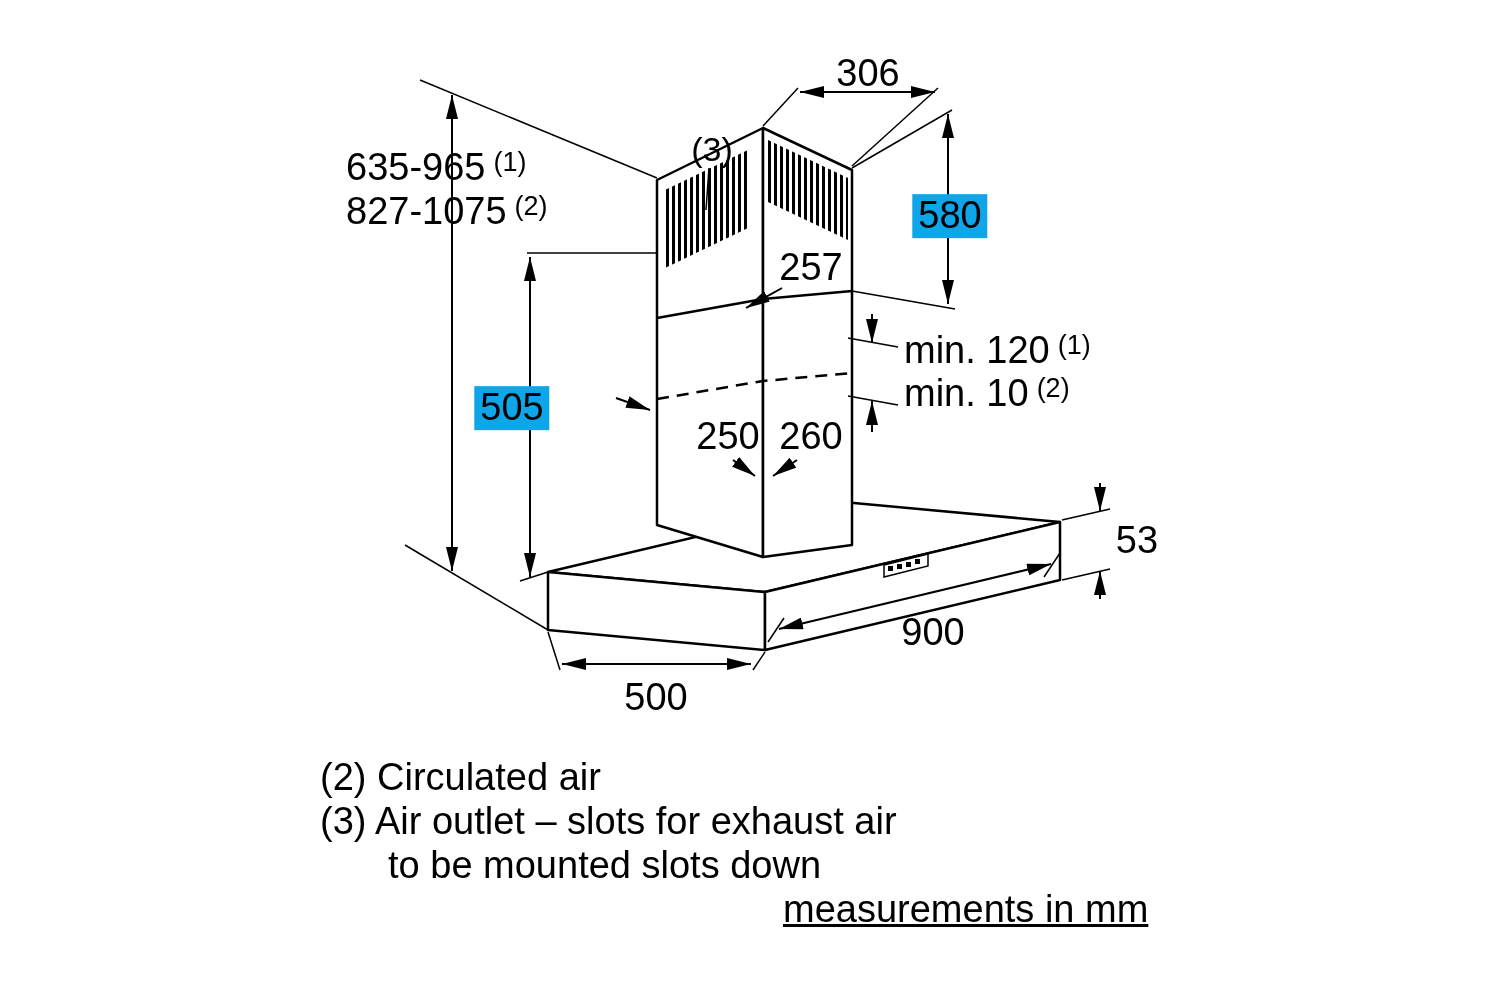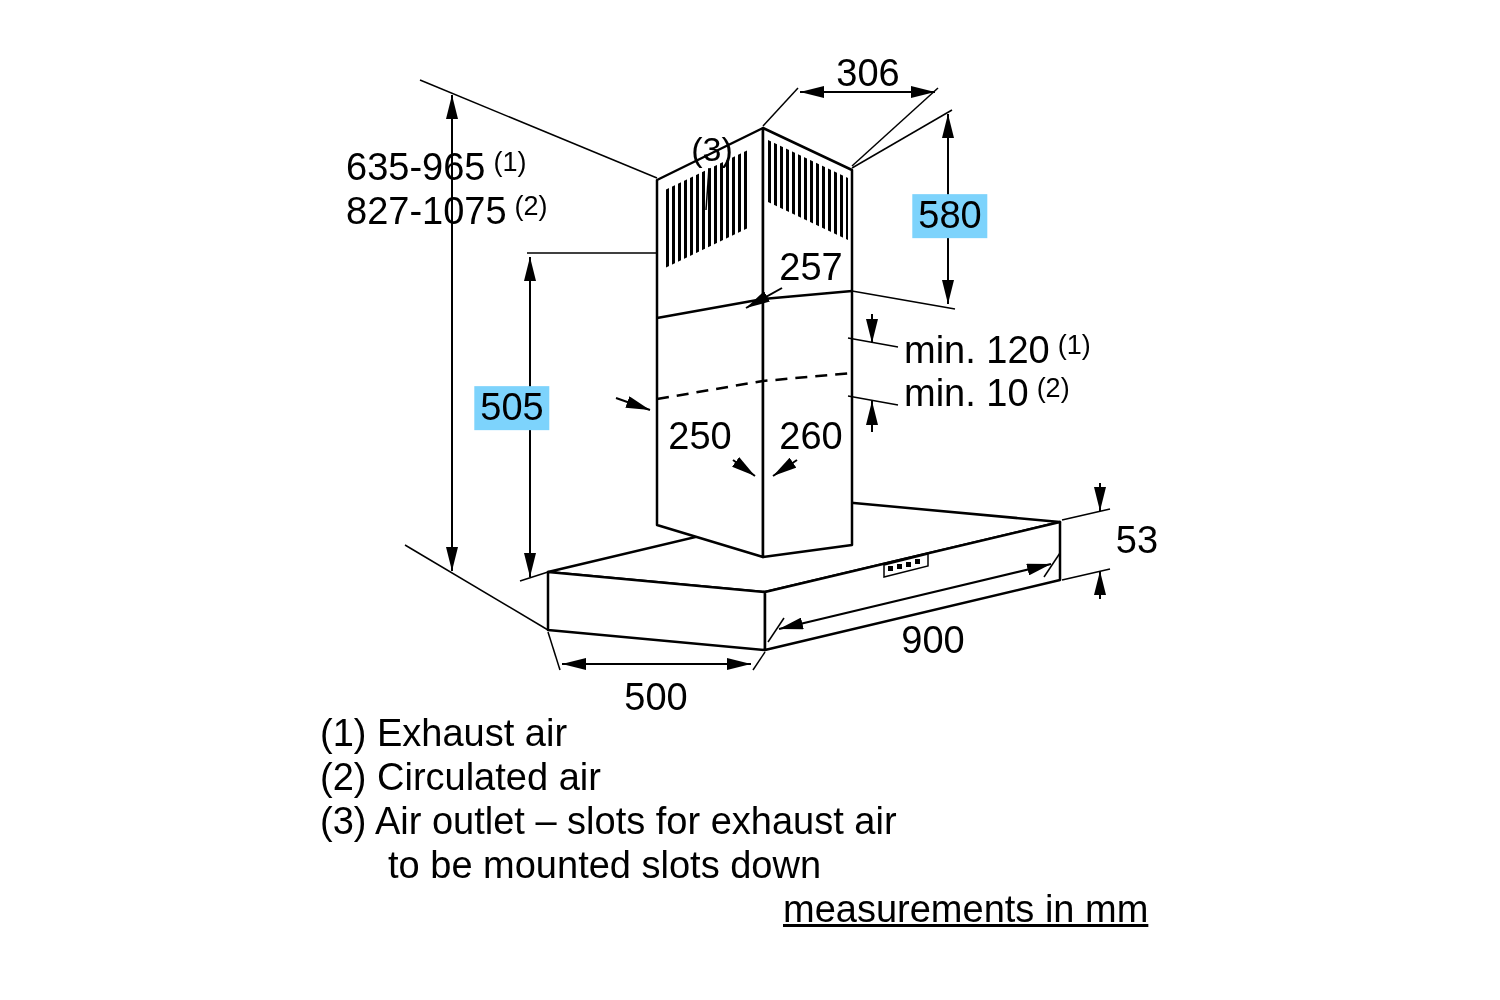--- a/index.html
+++ b/index.html
@@ -9,21 +9,21 @@
   }
   .stage svg{position:absolute;left:0;top:0;}
   .face{fill:#fff;stroke:#000;stroke-width:2.5;stroke-linejoin:round;}
   .oline{fill:none;stroke:#000;stroke-width:2.5;stroke-linejoin:round;}
   .dash{stroke-dasharray:12 8;}
   .dim{stroke:#000;stroke-width:2;fill:none;}
   .ext{stroke:#000;stroke-width:1.5;fill:none;}
   .lbl{position:absolute;white-space:nowrap;font-size:38px;line-height:1.15;}
   .center{transform:translate(-50%,-50%);}
   .vcenter{transform:translateY(-50%);}
-  .bgw{background:#7dd3fc;padding:0 6px;}
+  .bgw{background:#0ea5e9;padding:0 6px;}
   .sup{font-size:27px;position:relative;top:-9px;margin-left:8px;}
   .row{display:block;margin-left:28px;}
   .small{font-size:34px;}
 </style>
 </head>
 <body>
 
 <div class="stage">
 
   <svg width="1500" height="1000" viewBox="0 0 1500 1000">
@@ -143,32 +143,31 @@
   <div class="lbl vcenter" style="left:904px;top:351px;">
     <span>min. 120</span><span class="sup">(1)</span>
   </div>
 
   <div class="lbl vcenter" style="left:904px;top:394px;">
     <span>min. 10</span><span class="sup">(2)</span>
   </div>
 
   <div class="lbl center bgw" style="left:512px;top:408px;">505</div>
 
-  <div class="lbl center" style="left:700px;top:437px;">250</div>
+  <div class="lbl center" style="left:728px;top:437px;">250</div>
 
   <div class="lbl center" style="left:811px;top:437px;">260</div>
 
   <div class="lbl center" style="left:1137px;top:541px;">53</div>
 
-  <div class="lbl center" style="left:933px;top:633px;margin-top:8px;">900</div>
+  <div class="lbl center" style="left:933px;top:633px;">900</div>
 
   <div class="lbl center" style="left:656px;top:698px;">500</div>
 
   <div class="lbl center small" style="left:712px;top:150px;">(3)</div>
 
-  <div class="lbl" style="left:320px;top:712px;">(1) Exhaust air</div>
   <div class="lbl" style="left:320px;top:756px;">(2) Circulated air</div>
   <div class="lbl" style="left:320px;top:800px;">(3) Air outlet – slots for exhaust air</div>
   <div class="lbl" style="left:388px;top:844px;">to be mounted slots down</div>
 
   <div class="lbl" style="left:783px;top:888px;text-decoration:underline;">measurements in mm</div>
 
 </div>
 
 </body></html>

